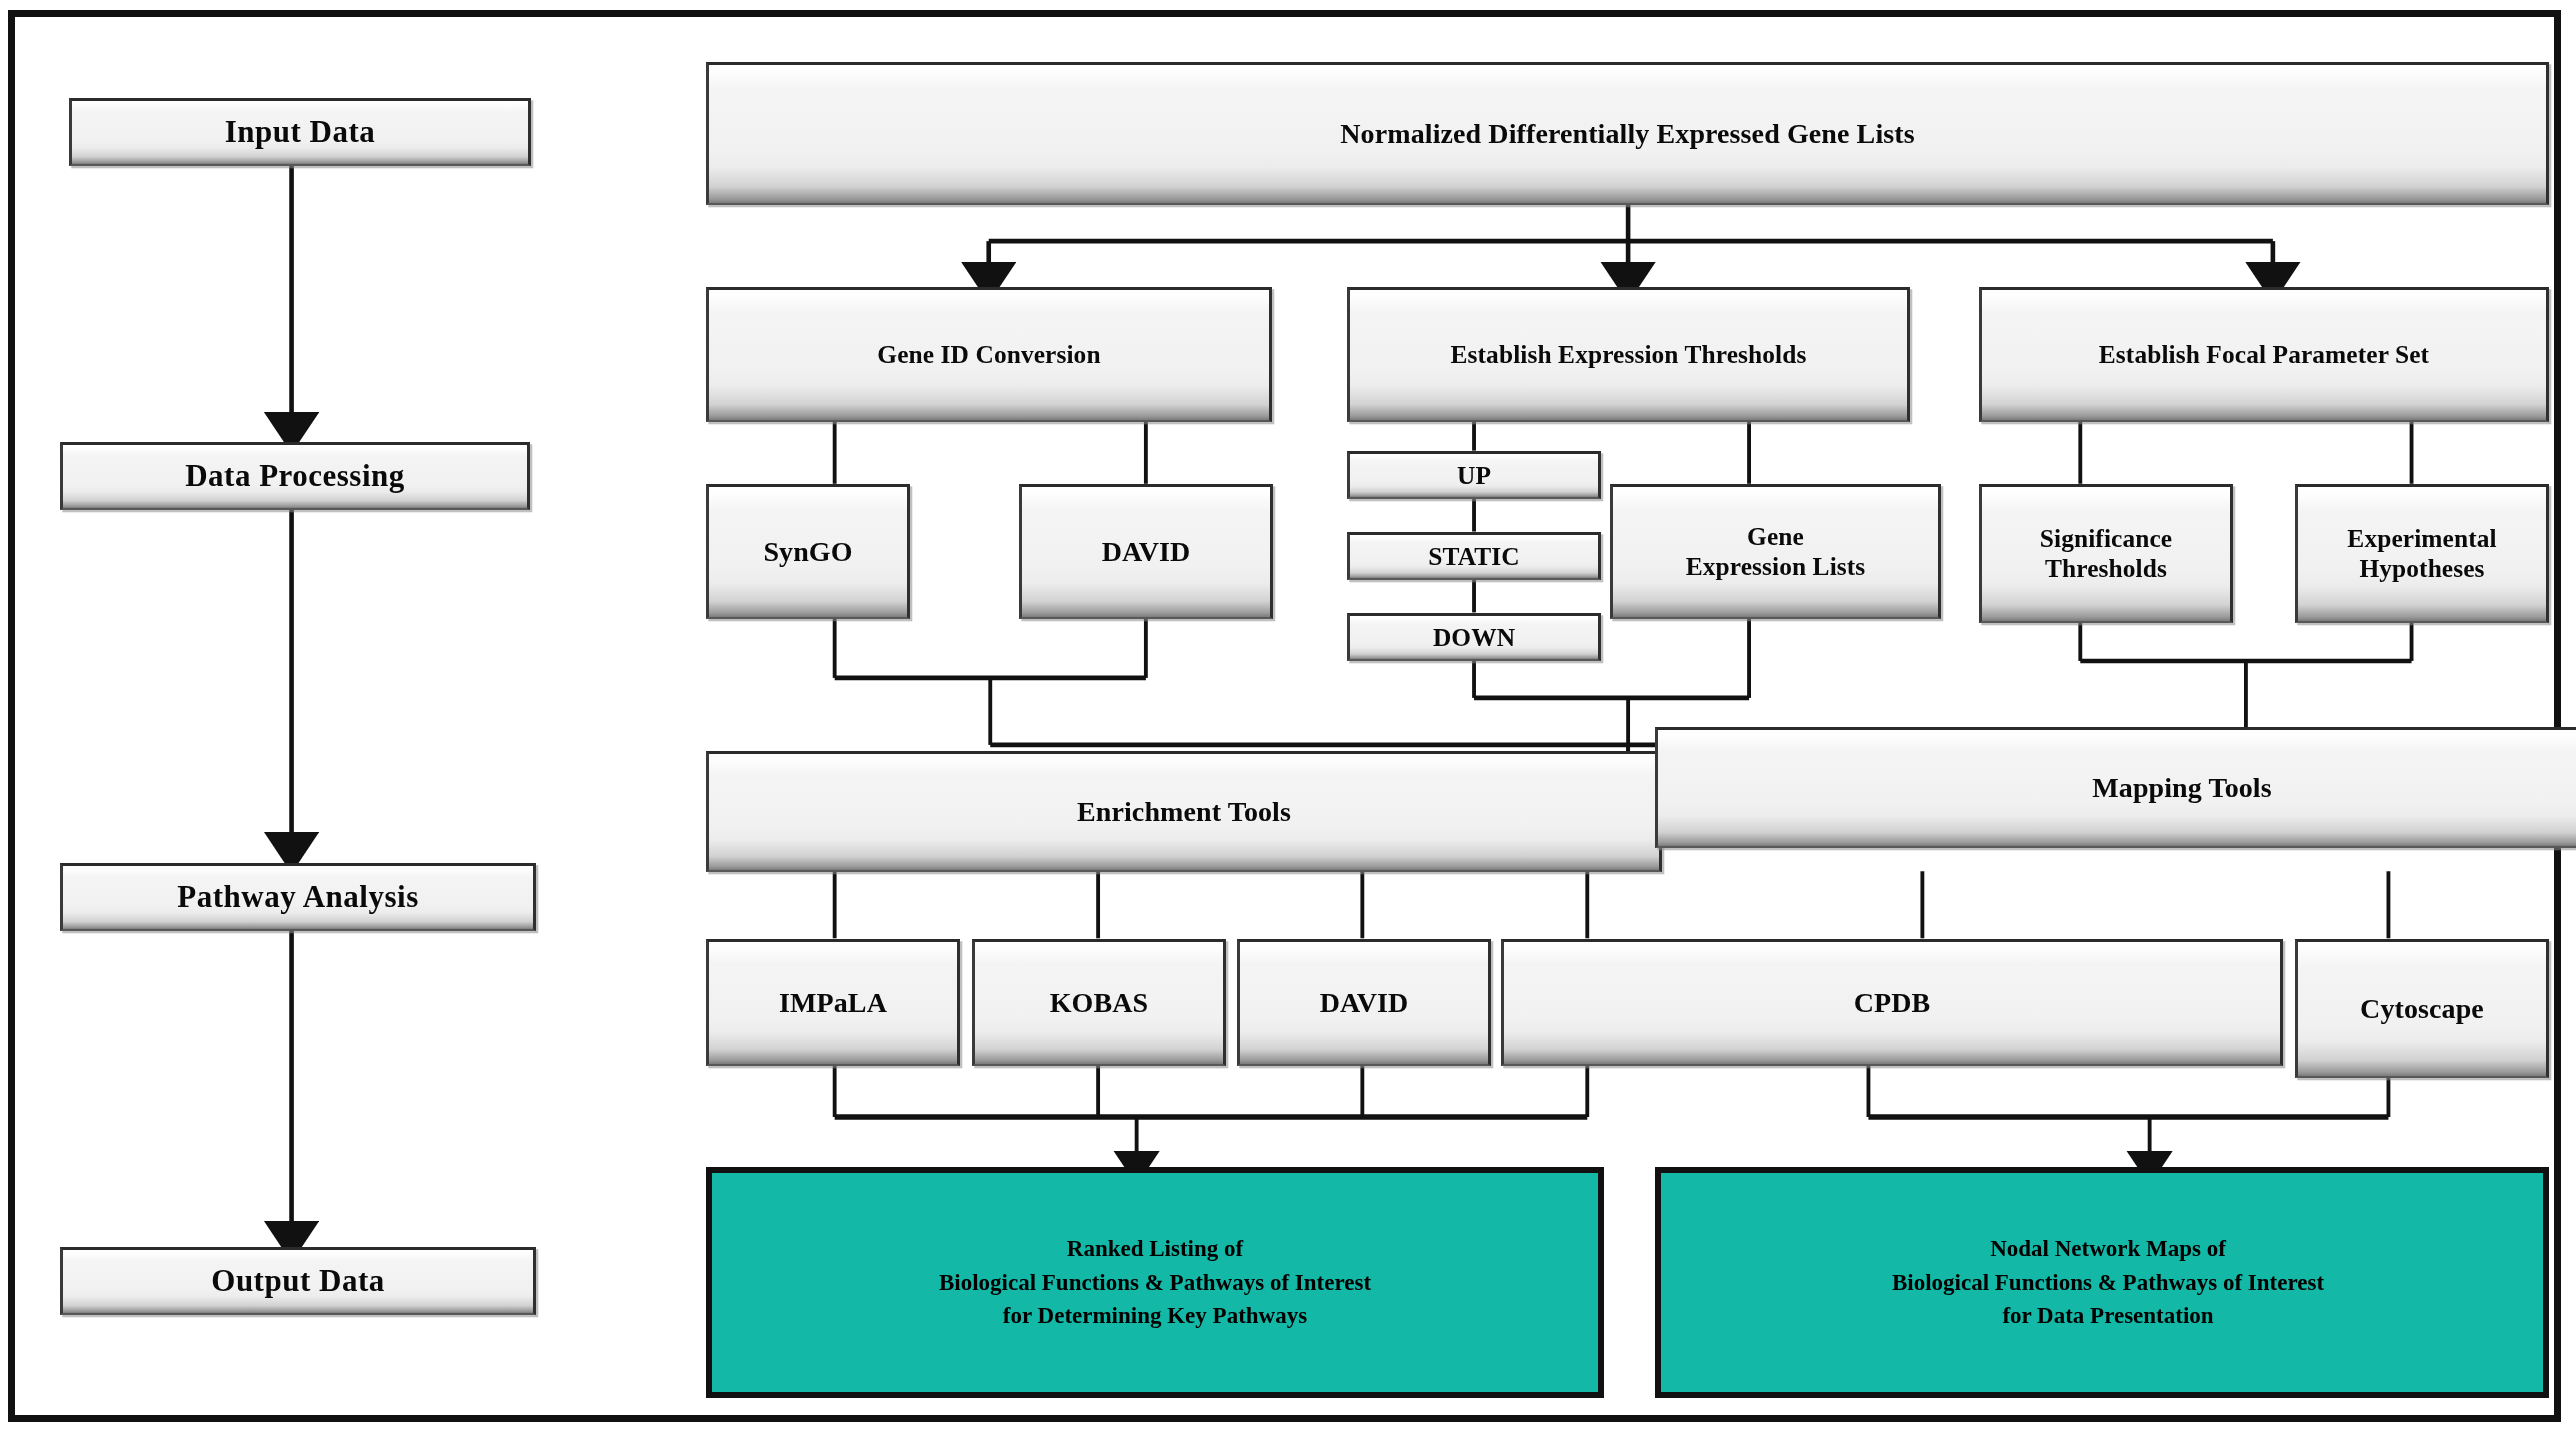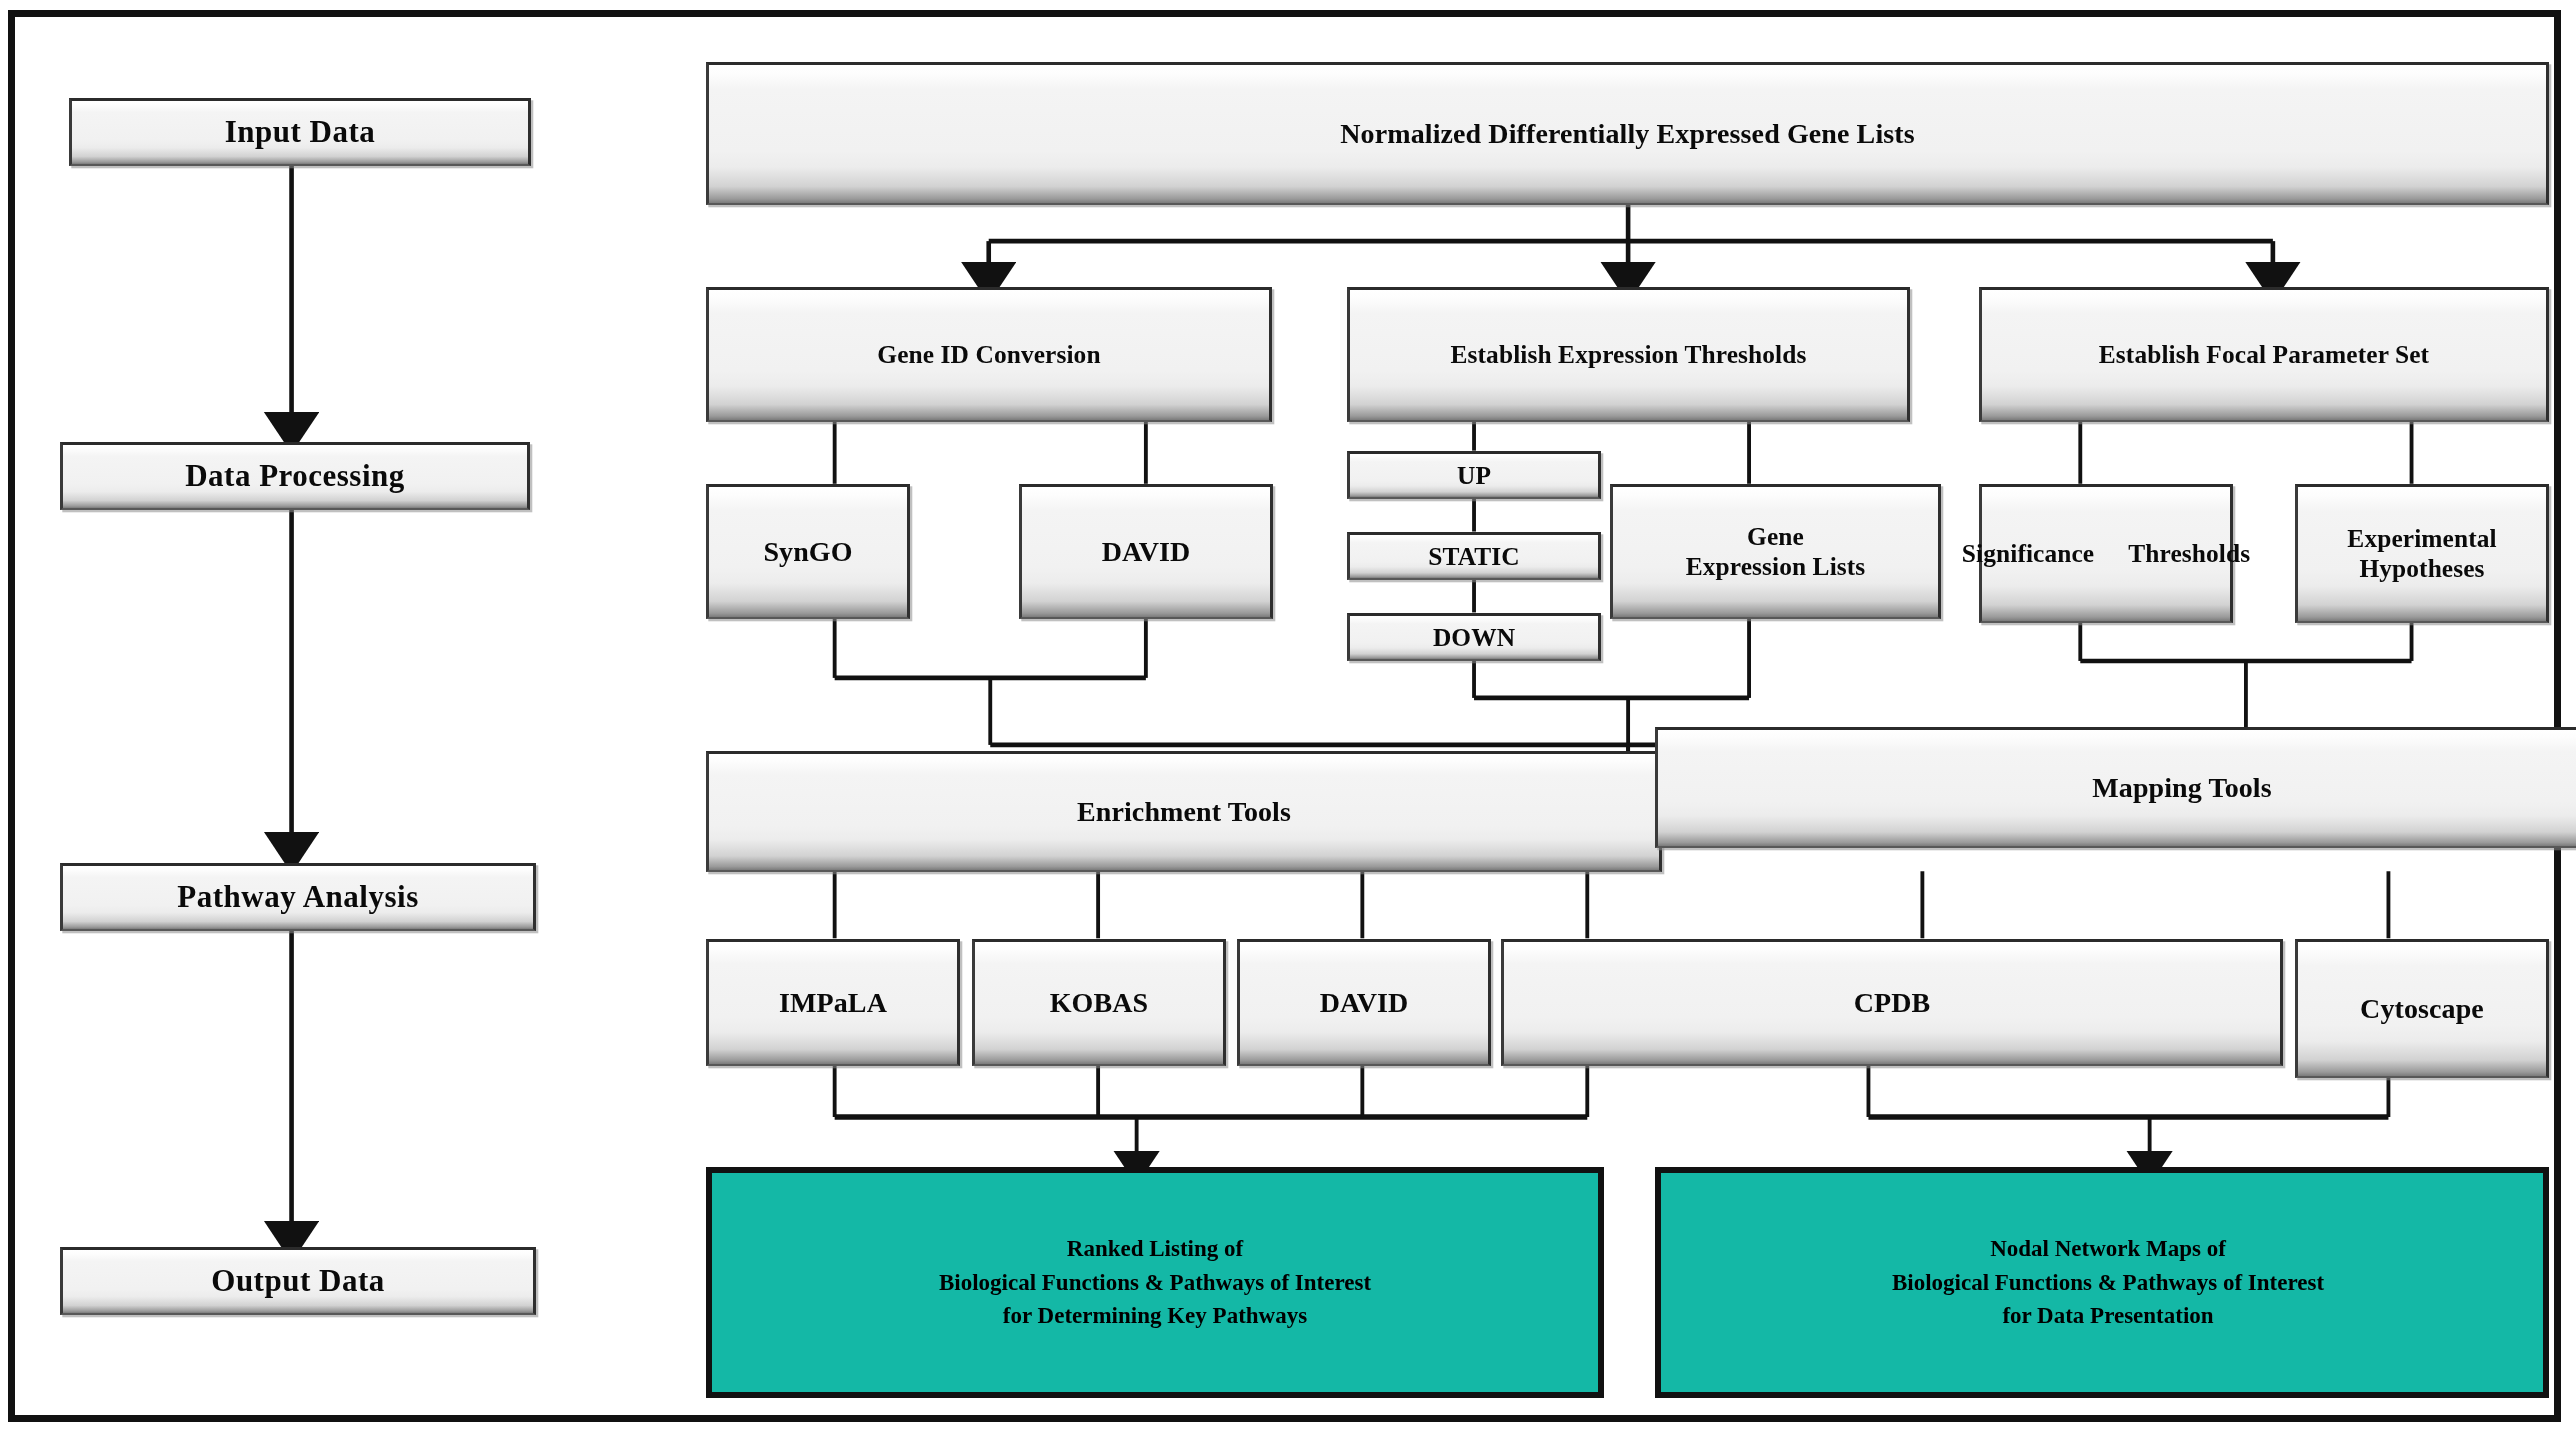--- a/index.html
+++ b/index.html
@@ -60,21 +60,21 @@
     text-align: center;
     color: #0a0a0a;
     font-weight: bold;
     line-height: 1.18;
     letter-spacing: 0.1px;
     box-shadow: 2.3px 2.3px 0 rgba(140,140,140,0.55);
   }
   .node .lbl {
     display: block;
     width: 100%;
-    padding: 0 17px;
+    padding: 0 9px;
     box-sizing: border-box;
   }
 
   
   .stage-box {
     font-size: 31px;
     letter-spacing: 0.5px;
   }
 
   
@@ -228,21 +228,21 @@
 
   <div class="node proc" style="left:1347px; top:613px; width:254px; height:48px;">
     <span class="lbl">DOWN</span>
   </div>
 
   <div class="node proc" style="left:1610px; top:484px; width:331px; height:135px; flex-direction:column;">
     <span class="lbl">Gene</span>
     <span class="lbl">Expression Lists</span>
   </div>
 
-  <div class="node proc" style="left:1979px; top:484px; width:254px; height:139px; flex-direction:row;">
+  <div class="node proc" style="left:1979px; top:484px; width:254px; height:139px; flex-direction:column;">
     <span class="lbl">Significance</span>
     <span class="lbl">Thresholds</span>
   </div>
 
   <div class="node proc" style="left:2295px; top:484px; width:254px; height:139px; flex-direction:column;">
     <span class="lbl">Experimental</span>
     <span class="lbl">Hypotheses</span>
   </div>
 
   <div class="node proc-big" style="left:706px; top:751px; width:956px; height:121px;">

